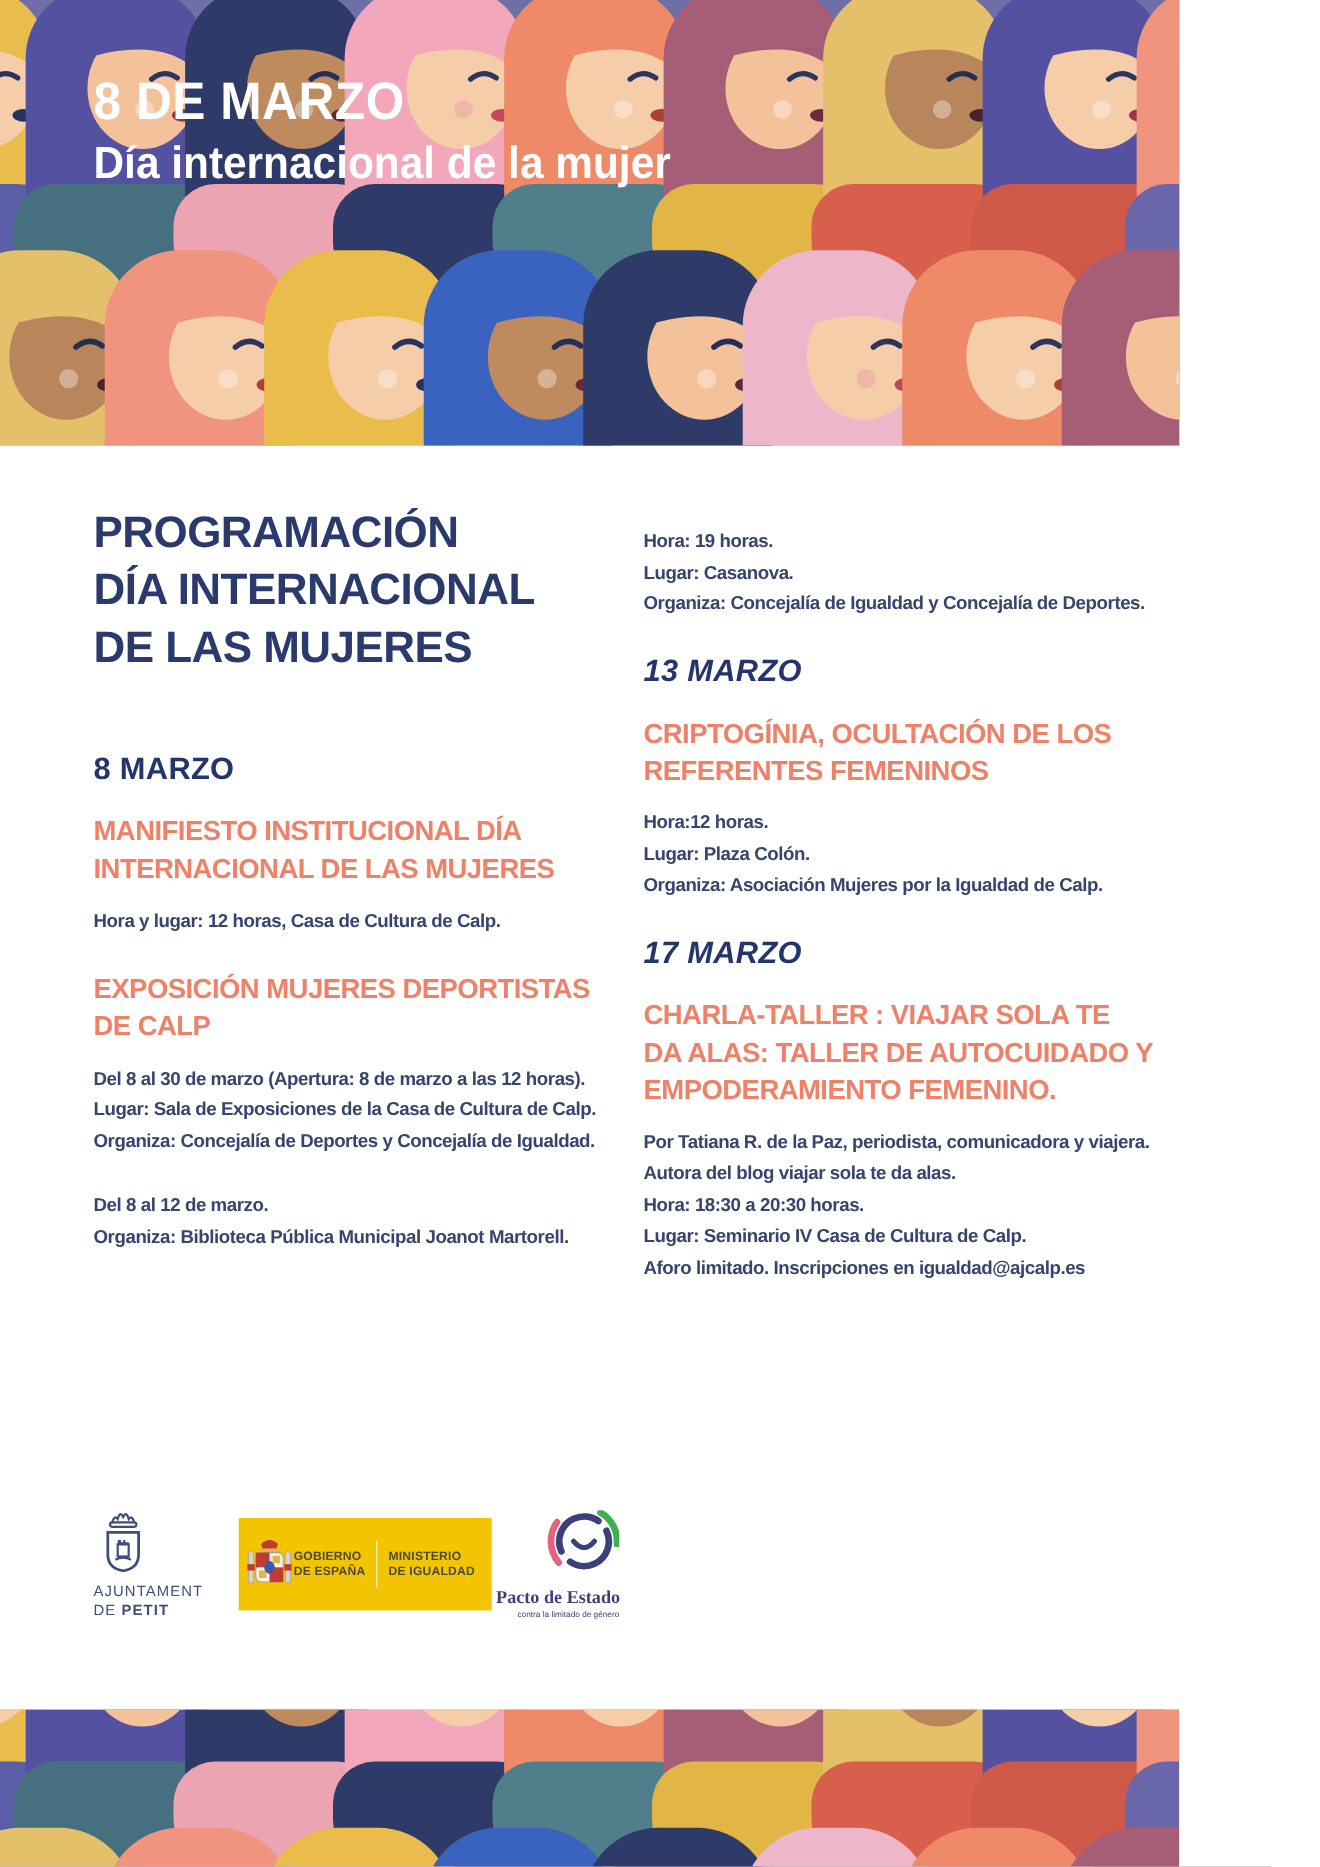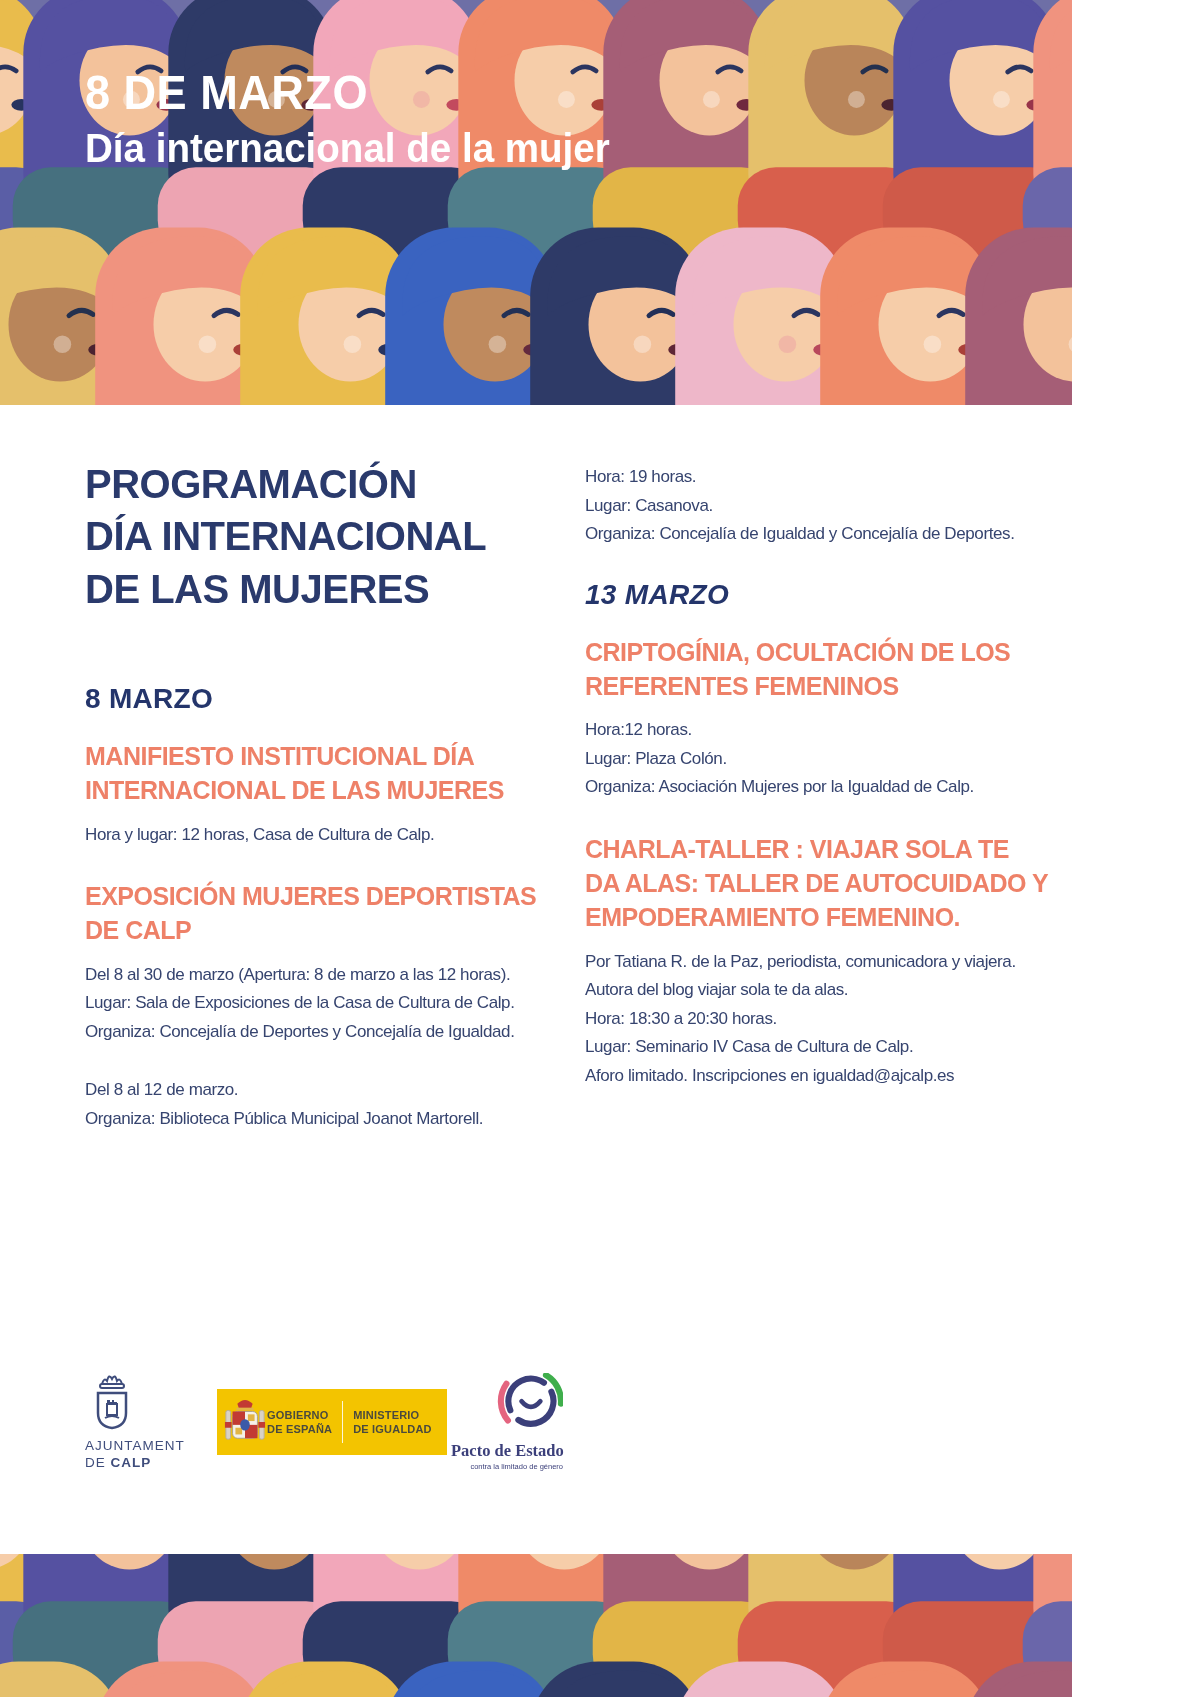--- a/index.html
+++ b/index.html
@@ -33,36 +33,36 @@
   }
   .date-heading{
     margin:0 0 24px 0;font-size:28px;font-weight:bold;color:#24356b;
     letter-spacing:0.3px;
   }
   .event-title{
     margin:0 0 13px 0;font-size:25px;font-weight:bold;color:#ee8168;
     line-height:1.37;letter-spacing:-0.5px;
   }
   .event-details{
-    margin:1px 0 30px 0;font-size:17px;color:#36446f;line-height:1.68;
-    letter-spacing:-0.4px;font-weight:normal;
+    margin:16px 0 30px 0;font-size:17px;color:#36446f;line-height:1.68;
+    letter-spacing:-0.4px;font-weight:bold;
   }
   .event-details.last{margin-bottom:0;}
   .section-gap{font-style:italic;}
   
   .logos{
     position:absolute;left:85px;top:1372px;width:478px;height:100px;
     display:flex;align-items:center;justify-content:space-between;
   }
   .logo-calp{width:128px;color:#3f4d7c;}
   .logo-calp .l1{font-size:13.5px;letter-spacing:1px;margin-top:4px;}
   .logo-calp .l2{font-size:13.5px;letter-spacing:1px;margin-top:2px;}
   .logo-calp .l2 b{font-weight:bold;}
   .logo-gob{
-    width:230px;height:66px;background:#f3c400;display:flex;align-items:center;
+    width:230px;height:84px;background:#f3c400;display:flex;align-items:center;
     padding:0 6px;box-sizing:border-box;
   }
   .logo-gob .txt{
     font-size:11px;font-weight:bold;color:#4a4a3e;line-height:1.3;
     letter-spacing:0.2px;white-space:nowrap;
   }
   .logo-gob .sep{width:1px;height:42px;background:rgba(255,255,255,.85);margin:0 10px;}
   .logo-pacto{width:112px;text-align:right;}
   .logo-pacto .name{
     font-family:"Liberation Serif",serif;font-weight:bold;font-size:16.5px;
@@ -141,37 +141,38 @@
     <p class="event-details last">Del 8 al 12 de marzo.<br>Organiza: Biblioteca Pública Municipal Joanot Martorell.</p>
   </div>
 
   <div class="col right">
     <p class="event-details">Hora: 19 horas.<br>Lugar: Casanova.<br>Organiza: Concejalía de Igualdad y Concejalía de Deportes.</p>
 
     <h2 class="date-heading section-gap">13 MARZO</h2>
     <h3 class="event-title">CRIPTOGÍNIA, OCULTACIÓN DE LOS<br>REFERENTES FEMENINOS</h3>
     <p class="event-details">Hora:12 horas.<br>Lugar: Plaza Colón.<br>Organiza: Asociación Mujeres por la Igualdad de Calp.</p>
 
+    <h2 class="date-heading section-gap">17 MARZO</h2>
     <h3 class="event-title">CHARLA-TALLER : VIAJAR SOLA TE<br>DA ALAS: TALLER DE AUTOCUIDADO Y<br>EMPODERAMIENTO FEMENINO.</h3>
     <p class="event-details last">Por Tatiana R. de la Paz, periodista, comunicadora y viajera.<br>Autora del blog viajar sola te da alas.<br>Hora: 18:30 a 20:30 horas.<br>Lugar: Seminario IV Casa de Cultura de Calp.<br>Aforo limitado. Inscripciones en igualdad@ajcalp.es</p>
   </div>
 
   <div class="logos">
 
     <div class="logo-calp">
       <svg width="54" height="56" viewBox="0 0 54 56">
         <path d="M17,10 q2,-7 5,-3 q2,-8 5,-2 q3,-6 5,2 q3,-4 5,3" stroke="#3f4d7c" stroke-width="2" fill="none" stroke-linecap="round"></path>
         <rect x="15" y="10" width="24" height="4" rx="2" fill="none" stroke="#3f4d7c" stroke-width="2"></rect>
         <path d="M13,19 h28 v20 q0,13 -14,15 q-14,-2 -14,-15 Z" fill="none" stroke="#3f4d7c" stroke-width="2.5"></path>
         <rect x="22" y="30" width="10" height="11" fill="none" stroke="#3f4d7c" stroke-width="2"></rect>
         <path d="M22,30 v-4 h3 v2 h2 v-2 h2 v2 h3 v2" fill="#3f4d7c"></path>
         <path d="M20,44 q7,-4 14,0" stroke="#3f4d7c" stroke-width="2" fill="none"></path>
       </svg>
       <div class="l1">AJUNTAMENT</div>
-      <div class="l2"><span>DE </span><b>CALP</b></div>
+      <div class="l2"><span>DE </span><b>PETIT</b></div>
     </div>
 
     <div class="logo-gob">
       <svg width="44" height="50" viewBox="0 0 46 52">
         <rect x="3" y="14" width="5" height="30" rx="2" fill="#d9d2c5" stroke="#b5ac9c" stroke-width="1"></rect>
         <rect x="38" y="14" width="5" height="30" rx="2" fill="#d9d2c5" stroke="#b5ac9c" stroke-width="1"></rect>
         <rect x="2" y="26" width="7" height="6" fill="#c23b33"></rect>
         <rect x="37" y="26" width="7" height="6" fill="#c23b33"></rect>
         <path d="M15,7 q8,-8 16,0 l-2,6 h-12 Z" fill="#c23b33"></path>
         <rect x="14" y="11" width="18" height="3" fill="#e2b547"></rect>

